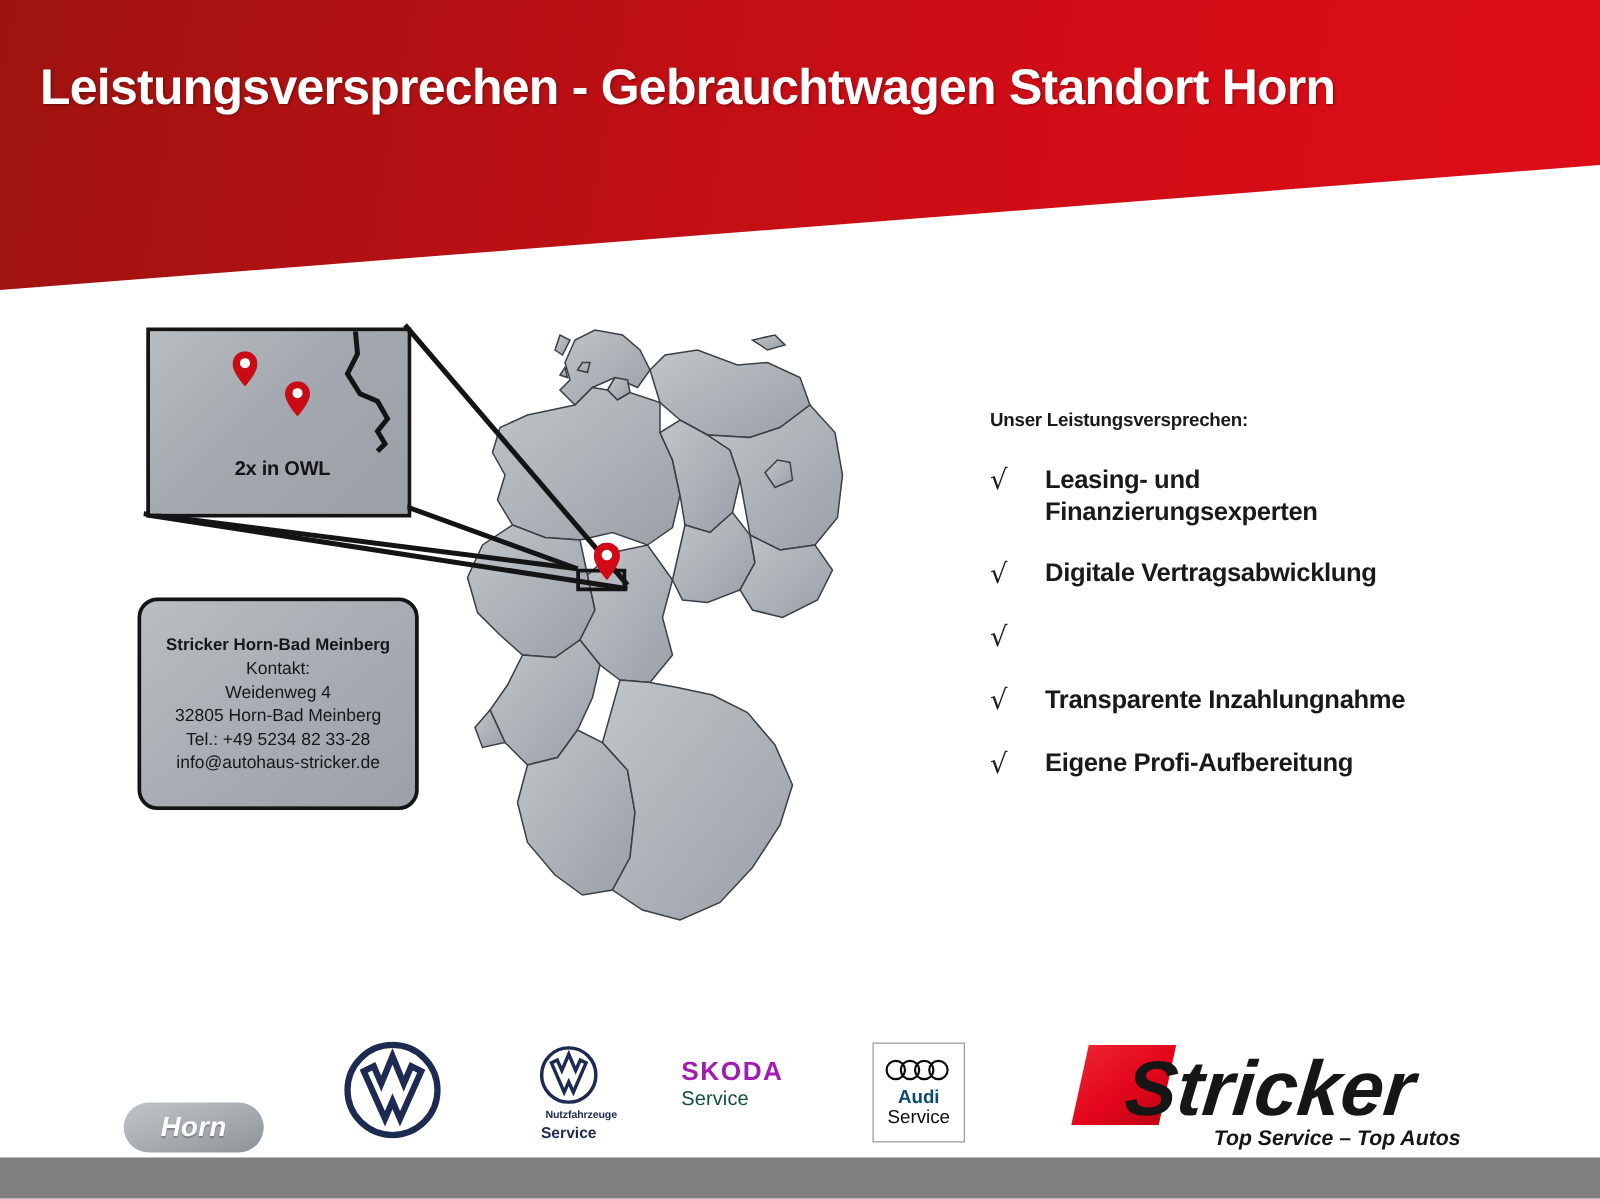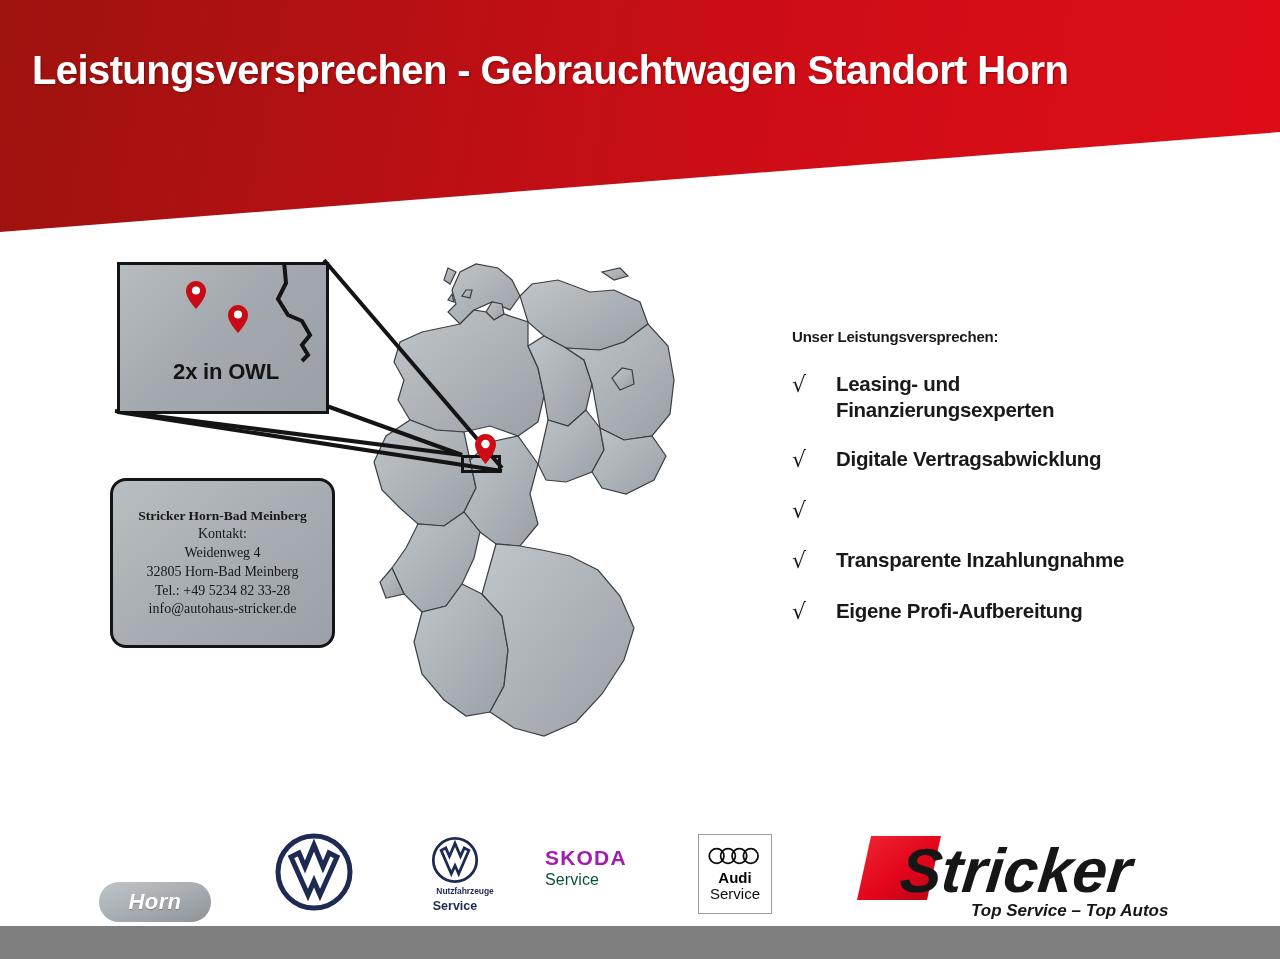--- a/index.html
+++ b/index.html
@@ -84,21 +84,21 @@
     position: absolute;
     right: -2px; top: 0;
     width: 70px; height: 152px;
   }
   .inset-label {
     position: absolute;
     left: 0;
     bottom: 26px;
     width: 212px;
     text-align: center;
-    font-size: 22px;
+    font-size: 16px;
     font-weight: bold;
     color: #141414;
     letter-spacing: -0.2px;
   }
   .pin {
     position: absolute;
     width: 20px;
     height: 28px;
   }
   .pin-a { left: 66px; top: 16px; }
@@ -139,21 +139,20 @@
     flex-direction: column;
     align-items: center;
     justify-content: center;
     padding: 6px 8px;
   }
   .contact-line {
     font-size: 14px;
     color: #15181a;
     line-height: 1.35;
     white-space: nowrap;
-    font-family: Liberation Serif, serif;
   }
   .contact-line.bold { font-weight: bold; font-size: 13.5px; }
 
   
   .promise-block {
     position: absolute;
     left: 792px;
     top: 328px;
     width: 440px;
   }
@@ -247,21 +246,21 @@
   .logo-audi {
     left: 698px; top: 10px;
     width: 72px; height: 78px;
     border: 1px solid #9b9b9b;
     background: #ffffff;
     justify-content: center;
   }
   .audi-word {
     font-size: 15px;
     font-weight: bold;
-    color: #000000;
+    color: #0c4a6e;
     margin-top: 5px;
     line-height: 1.05;
   }
   .audi-service {
     font-size: 15px;
     color: #0b0b0b;
     line-height: 1.05;
   }
   .logo-stricker { left: 845px; top: 6px; width: 340px; height: 92px; }
 

